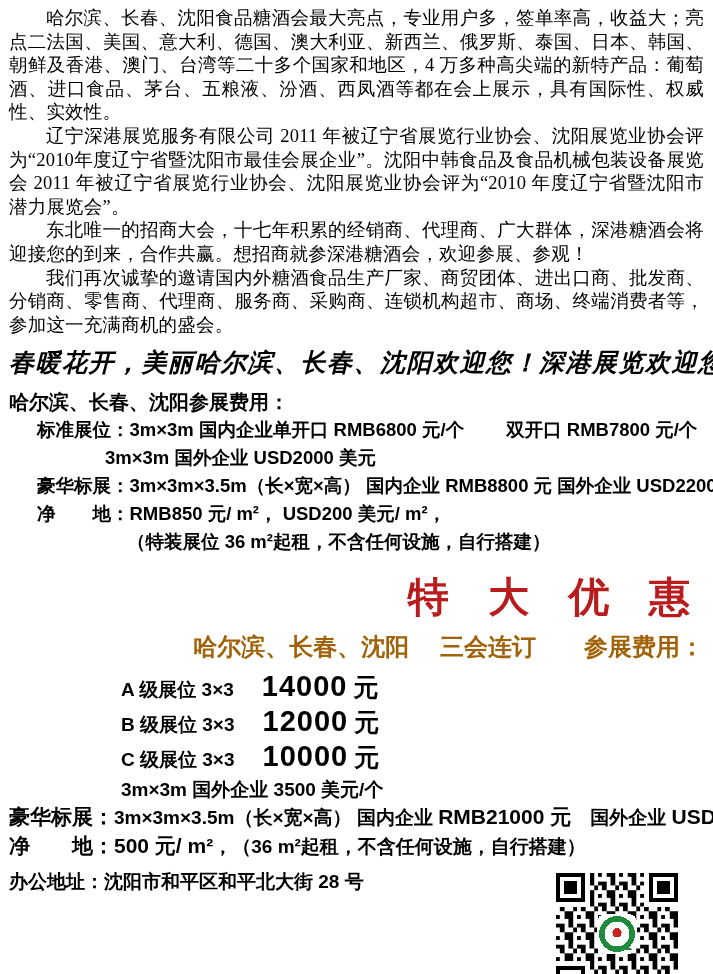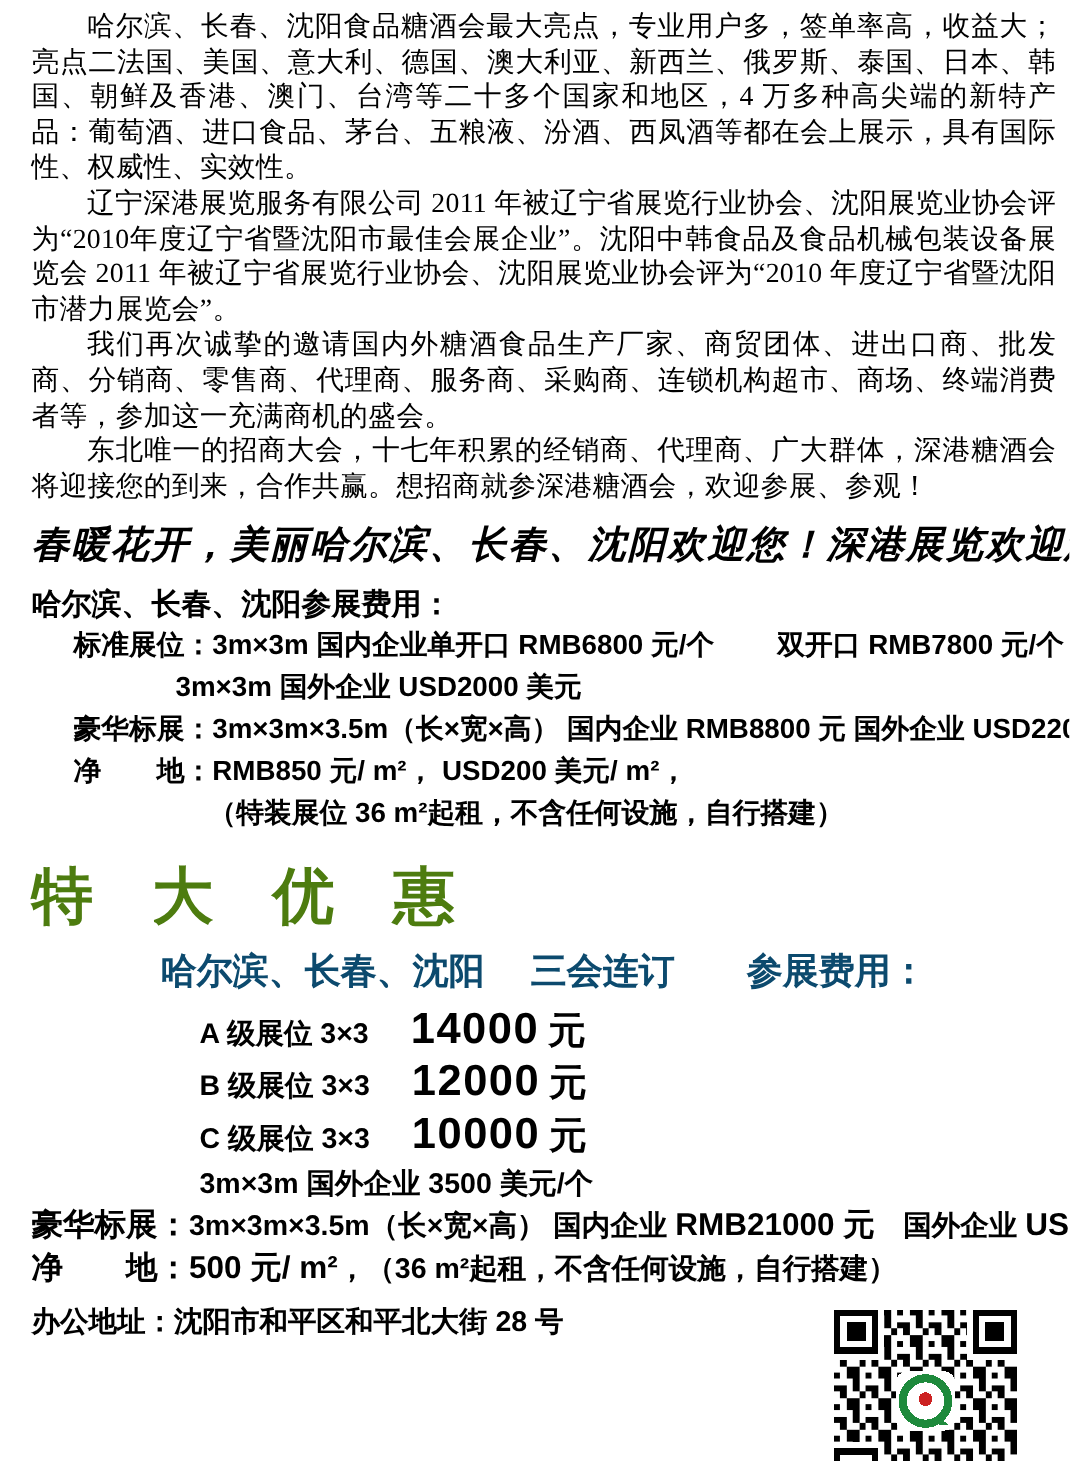--- a/index.html
+++ b/index.html
@@ -3,21 +3,21 @@
 <meta charset="utf-8">
 <style>
   * { margin: 0; padding: 0; box-sizing: border-box; }
   html, body { background: #ffffff; }
   .page {
     position: relative;
     width: 713px;
     height: 974px;
     background: #ffffff;
     overflow: hidden;
-    padding: 7px 9px 0 21px;
+    padding: 7px 9px 0 9px;
     font-family: "Liberation Serif", "DejaVu Serif", serif;
     color: #000000;
   }
   
   .body-para {
     font-size: 18.5px;
     line-height: 23.6px;
     text-align: justify;
     text-indent: 2em;
     letter-spacing: 0.2px;
@@ -46,33 +46,33 @@
     line-height: 28px;
     white-space: nowrap;
   }
   .indent1 { padding-left: 28px; }
   .indent2 { padding-left: 96px; }
   .indent3 { padding-left: 118px; }
   .gap-wide { display: inline-block; width: 42px; }
   
   .promo-title {
     margin-top: 14px;
-    text-align: left;
+    text-align: right;
     font-size: 41px;
     font-weight: bold;
     letter-spacing: 14px;
-    color: #4d7c0f;
+    color: #b91c1c;
     font-family: "Liberation Sans", "DejaVu Sans", sans-serif;
   }
   .promo-subtitle {
     margin-top: 6px;
-    text-align: center;
+    text-align: right;
     font-size: 24px;
     font-weight: bold;
-    color: #0c4a6e;
+    color: #a16207;
     font-family: "Liberation Sans", "DejaVu Sans", sans-serif;
     white-space: nowrap;
   }
   
   .combo { margin-top: 8px; font-family: "Liberation Sans", "DejaVu Sans", sans-serif; font-weight: bold; }
   .combo-label { font-size: 21px; }
   .combo-intro { font-size: 19px; }
   .combo-standard { line-height: 28px; white-space: nowrap; }
   .tier-row { padding-left: 112px; line-height: 31px; white-space: nowrap; }
   .tier-label { font-size: 19px; text-align: right; }
@@ -89,22 +89,22 @@
   .qr-box { position: absolute; right: 26px; top: 4px; width: 122px; height: 122px; }
 </style>
 </head>
 <body>
 
 <div class="page">
 
   <section>
     <p class="body-para">哈尔滨、长春、沈阳食品糖酒会最大亮点，专业用户多，签单率高，收益大；亮点二法国、美国、意大利、德国、澳大利亚、新西兰、俄罗斯、泰国、日本、韩国、朝鲜及香港、澳门、台湾等二十多个国家和地区，4 万多种高尖端的新特产品：葡萄酒、进口食品、茅台、五粮液、汾酒、西凤酒等都在会上展示，具有国际性、权威性、实效性。</p>
     <p class="body-para">辽宁深港展览服务有限公司 2011 年被辽宁省展览行业协会、沈阳展览业协会评为“2010年度辽宁省暨沈阳市最佳会展企业”。沈阳中韩食品及食品机械包装设备展览会 2011 年被辽宁省展览行业协会、沈阳展览业协会评为“2010 年度辽宁省暨沈阳市潜力展览会”。</p>
+    <p class="body-para">东北唯一的招商大会，十七年积累的经销商、代理商、广大群体，深港糖酒会将迎接您的到来，合作共赢。想招商就参深港糖酒会，欢迎参展、参观！</p>
     <p class="body-para">我们再次诚挚的邀请国内外糖酒食品生产厂家、商贸团体、进出口商、批发商、分销商、零售商、代理商、服务商、采购商、连锁机构超市、商场、终端消费者等，参加这一充满商机的盛会。</p>
-    <p class="body-para">东北唯一的招商大会，十七年积累的经销商、代理商、广大群体，深港糖酒会将迎接您的到来，合作共赢。想招商就参深港糖酒会，欢迎参展、参观！</p>
   </section>
 
   <div class="welcome">春暖花开，美丽哈尔滨、长春、沈阳欢迎您！深港展览欢迎您！</div>
 
   <div class="fees-heading">哈尔滨、长春、沈阳参展费用：</div>
 
   <div class="fee-line indent1">
     <span>标准展位：</span><span>3m×3m  国内企业单开口 RMB6800 元/个</span><span class="gap-wide"></span><span>双开口 RMB7800 元/个</span>
   </div>
   <div class="fee-line indent2">

